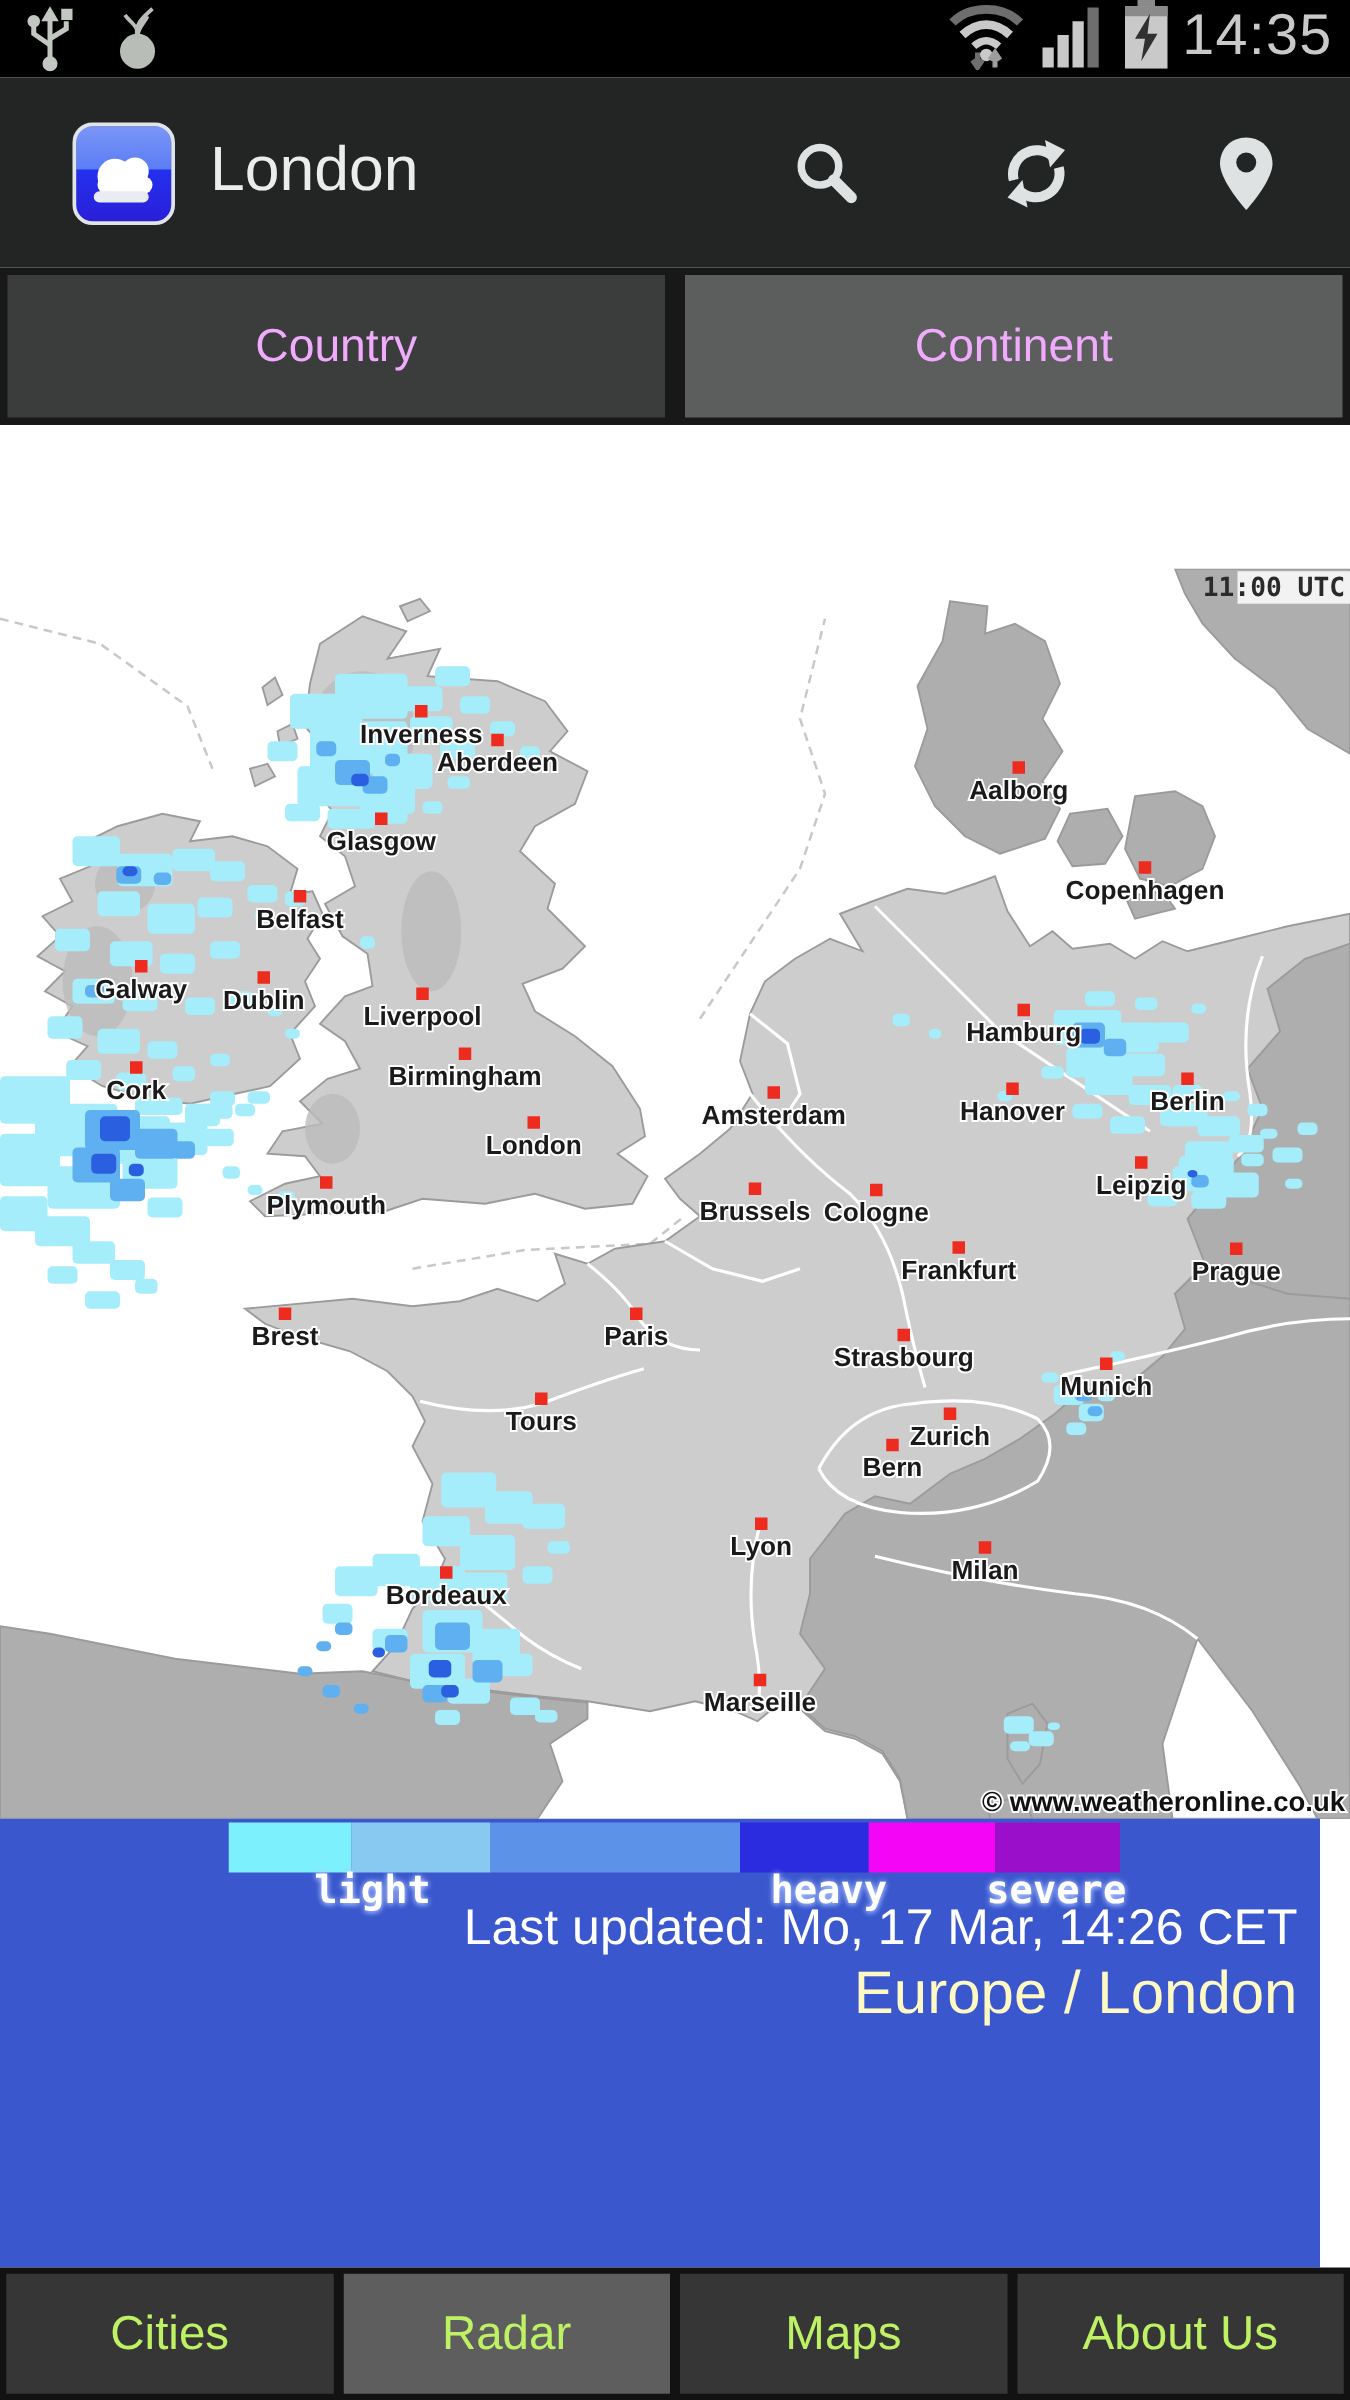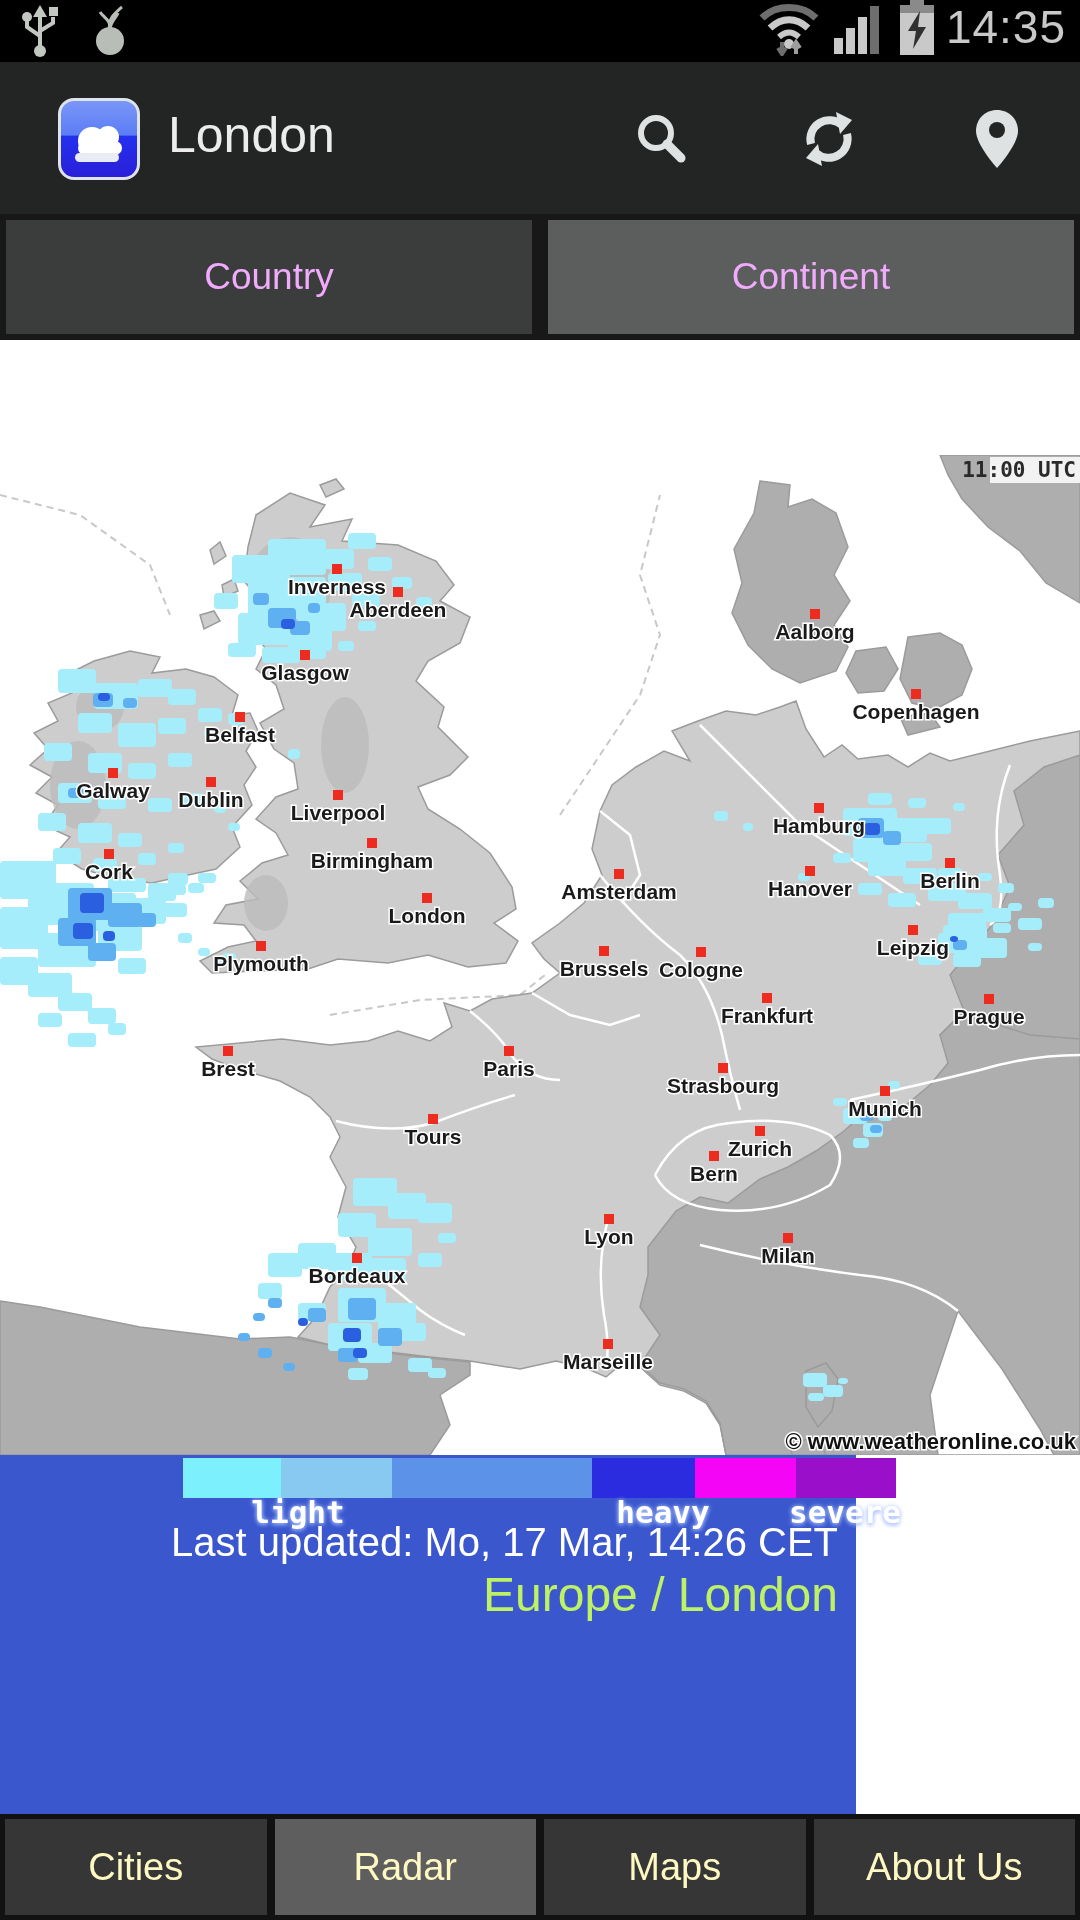--- a/index.html
+++ b/index.html
@@ -28,32 +28,32 @@
   #date-text{position:absolute;left:0;top:4px;width:1080px;text-align:center;
              color:#0c0c0c;font-size:38px;}
   .nav-btn{position:absolute;top:45px;width:214px;height:50px;border-radius:26px;
            background:#3e4040;border:3px solid #1f2020;box-sizing:border-box;color:#fff;
            font-size:32px;display:flex;align-items:center;justify-content:center;
            font-family:"DejaVu Sans Mono",monospace;}
   #btn-play{background:#646767;}
   
   #map{position:absolute;left:0;top:455px;width:1080px;height:1000px;background:#fff;}
   
-  #footer{position:absolute;left:0;top:1455px;width:856px;height:359px;}
+  #footer{position:absolute;left:0;top:1455px;width:1056px;height:359px;}
   #legend-strip{position:absolute;left:0;top:3px;height:40px;width:1080px;}
   .swatch{position:absolute;top:0;height:40px;}
   .legend-label{position:absolute;top:39px;transform:translateX(-50%);
                 font-family:"DejaVu Sans Mono",monospace;font-weight:bold;font-size:31px;
                 color:#fff;text-shadow:0 0 5px rgba(190,210,255,.95),0 2px 4px rgba(130,160,255,.8);}
   #last-updated{position:absolute;right:18px;top:65px;font-size:40px;color:#ffffff;}
-  #footer-location{position:absolute;right:18px;top:112px;font-size:48px;color:#bef264;}
+  #footer-location{position:absolute;right:18px;top:112px;font-size:48px;color:#fef9c3;}
   
   #bottom-nav{position:absolute;left:0;top:1814px;width:1080px;height:106px;background:#121212;
               display:flex;gap:8px;padding:5px;box-sizing:border-box;}
-  .nav-item{flex:1;background:#363636;color:#fef9c3;font-size:38px;display:flex;
+  .nav-item{flex:1;background:#363636;color:#bef264;font-size:38px;display:flex;
             align-items:center;justify-content:center;}
   .nav-item.selected{background:#5e5e5e;}
 </style>
 </head>
 <body>
 
 <div id="screen">
 
   <div id="status-bar">
     <div class="sb-left">

